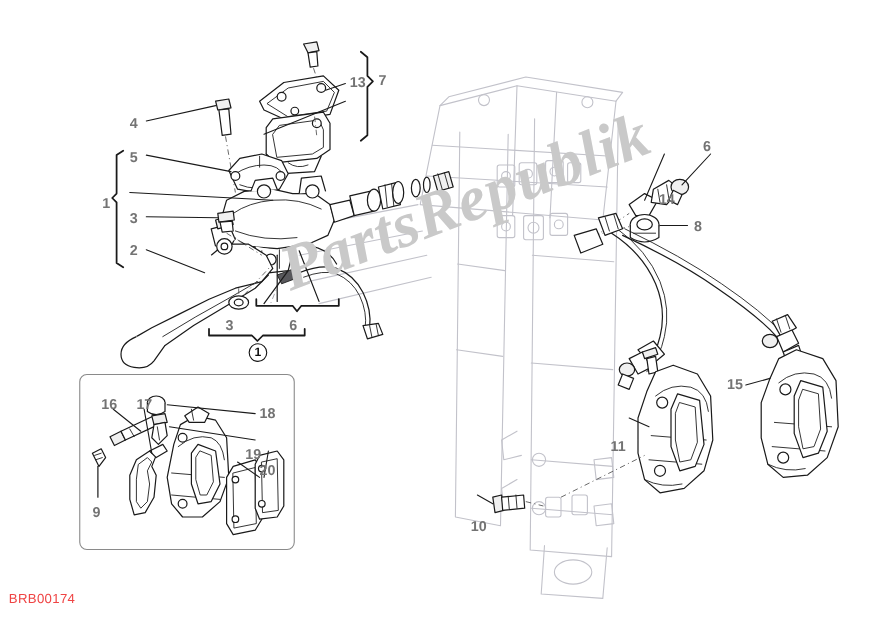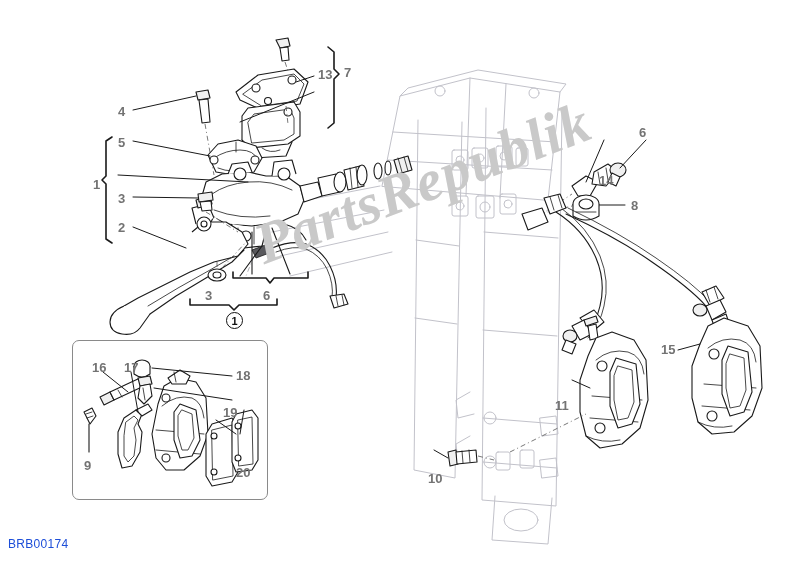--- a/index.html
+++ b/index.html
@@ -62,21 +62,21 @@
     white-space: nowrap;
     user-select: none;
     letter-spacing: 1px;
   }
   #doc-code {
     position: absolute;
     left: 8px;
     top: 537px;
     font-family: "Liberation Sans", sans-serif;
     font-size: 12px;
-    color: #1d4ed8;
+    color: #ef4444;
     letter-spacing: 0.3px;
   }
   #inset-box {
     position: absolute;
     left: 72px;
     top: 340px;
     width: 196px;
     height: 160px;
     border: 1.4px solid #8a8a8a;
     border-radius: 7px;
@@ -447,21 +447,21 @@
   <div class="callout-label" style="left:599px; top:126px;margin-top:48px;">14</div>
   <div class="callout-label" style="left:639px; top:126px;">6</div>
   <div class="callout-label" style="left:631px; top:199px;">8</div>
   <div class="callout-label" style="left:661px; top:343px;">15</div>
   <div class="callout-label" style="left:555px; top:373px;margin-top:26px;">11</div>
   <div class="callout-label" style="left:428px; top:436px;margin-top:36px;">10</div>
   <div class="callout-label" style="left:92px; top:361px;">16</div>
   <div class="callout-label" style="left:124px; top:361px;">17</div>
   <div class="callout-label" style="left:236px; top:369px;">18</div>
   <div class="callout-label" style="left:223px; top:393px;margin-top:13px;">19</div>
-  <div class="callout-label" style="left:236px; top:421px;margin-top:45px;">20</div>
+  <div class="callout-label" style="left:236px; top:421px;">20</div>
   <div class="callout-label" style="left:84px; top:459px;">9</div>
 
   <div class="circled-label" style="left:226px; top:312px;">1</div>
 
   <div id="inset-box"></div>
 
   <div id="watermark">PartsRepublik</div>
 
   <div id="doc-code">BRB00174</div>
 

